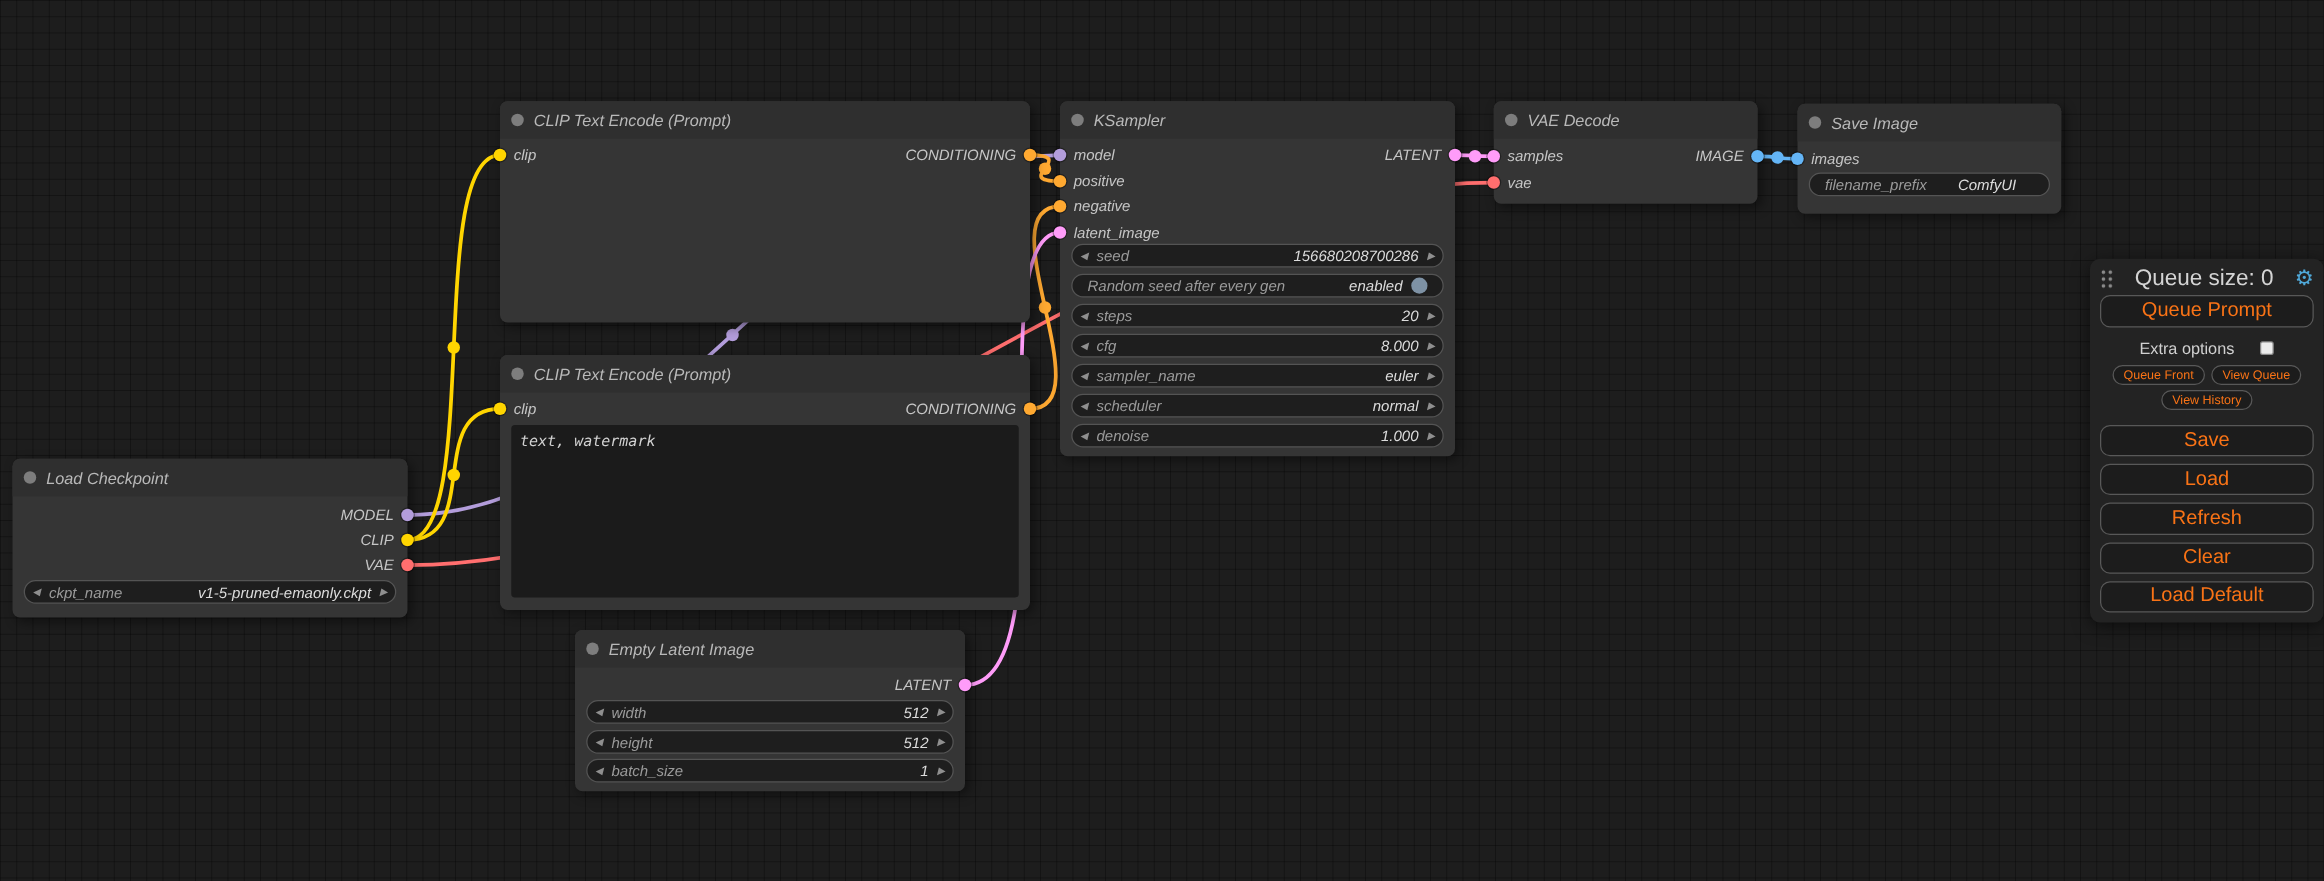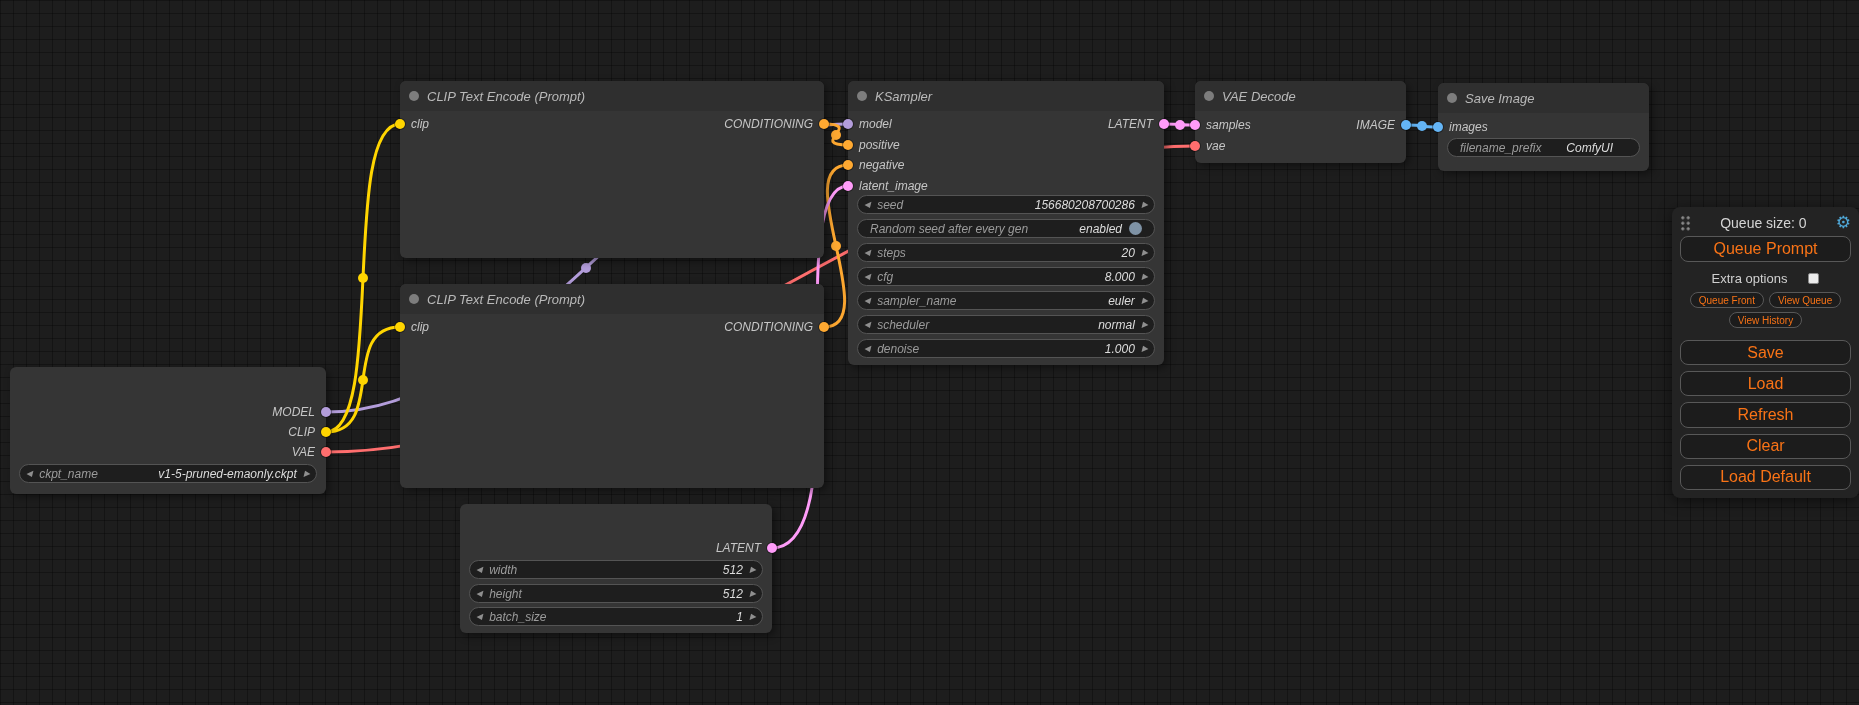--- a/index.html
+++ b/index.html
@@ -45,21 +45,21 @@
             padding:5px 7px; font-family:"DejaVu Sans Mono", monospace; font-size:12px;
             line-height:1.4; color:#d2d2d2; white-space:pre-wrap; overflow:hidden; }
 
   .menu { position:absolute; z-index:3; left:1672px; top:207px; width:187px; height:291px;
           background:#232323; border-radius:8px; box-shadow:0 3px 14px rgba(0,0,0,0.55);
           display:flex; flex-direction:column; align-items:center; padding:5px 8px 8px; }
   .menu-header { width:100%; display:flex; align-items:center; height:22px; }
   .drag-handle { width:11px; height:16px;
      background-image:radial-gradient(circle, #8a8a8a 1.3px, transparent 1.7px);
      background-size:5.5px 5.5px; cursor:grab; }
-  .qsize { flex:1; text-align:center; font-size:14px; color:#d4d4d4; }
+  .qsize { flex:1; text-align:center; font-size:18px; color:#d4d4d4; }
   .gear  { font-size:17px; line-height:1; cursor:pointer; }
 
   .btn { font-family:inherit; background:#1c1c1c; border:1px solid #585858; border-radius:8px;
          color:#f97316; cursor:pointer; }
   .btn.big { width:100%; height:26px; font-size:16px; margin-top:6px; }
   .btn.qp  { height:27px; margin-top:3px; }
   .extra-row { display:flex; align-items:center; gap:21px; margin-top:9px;
                font-size:13px; color:#d0d0d0; }
   .checkbox { width:11px; height:11px; background:#ececec; border:1px solid #8a8a8a;
               border-radius:2px; cursor:pointer; }
@@ -88,20 +88,24 @@
     <circle cx="363" cy="380" r="5" fill="#FFD500"></circle>
     <circle cx="760" cy="299" r="5" fill="#FF6E6E"></circle>
     <circle cx="836" cy="135" r="5" fill="#FFA931"></circle>
     <circle cx="836" cy="246" r="5" fill="#FFA931"></circle>
     <circle cx="818" cy="367" r="5" fill="#FF9CF9"></circle>
     <circle cx="1180" cy="125" r="5" fill="#FF9CF9"></circle>
     <circle cx="1422" cy="126" r="5" fill="#64B5F6"></circle>
   </svg>
 
   <div class="node" style="left:10px;top:367px;width:316px;height:127px">
+    <div class="ntitle">
+      <span class="tdot" style="background: rgb(125, 125, 125);"></span>
+      <span>Load Checkpoint</span>
+    </div>
     <div class="slot out" style="top:35px">
       <span class="sdot" style="background: rgb(179, 157, 219);"></span>
       <span>MODEL</span>
     </div>
     <div class="slot out" style="top:55px">
       <span class="sdot" style="background: rgb(255, 213, 0);"></span>
       <span>CLIP</span>
     </div>
     <div class="slot out" style="top:75px">
       <span class="sdot" style="background: rgb(255, 110, 110);"></span>
@@ -137,23 +141,28 @@
       <span>CLIP Text Encode (Prompt)</span>
     </div>
     <div class="slot in" style="top:33px">
       <span class="sdot" style="background: rgb(255, 213, 0);"></span>
       <span>clip</span>
     </div>
     <div class="slot out" style="top:33px">
       <span class="sdot" style="background: rgb(255, 169, 49);"></span>
       <span>CONDITIONING</span>
     </div>
+    <div class="prompt" style="top:56px;height:138px">text, watermark</div>
   </div>
 
   <div class="node" style="left:460px;top:504px;width:312px;height:129px">
+    <div class="ntitle">
+      <span class="tdot" style="background: rgb(125, 125, 125);"></span>
+      <span>Empty Latent Image</span>
+    </div>
     <div class="slot out" style="top:34px">
       <span class="sdot" style="background: rgb(255, 156, 249);"></span>
       <span>LATENT</span>
     </div>
     <div class="widget" style="top:56px">
       <span class="warrow">◀</span>
       <span class="wname">width</span>
       <span class="wspacer"></span>
       <span class="wvalue">512</span>
       <span class="warrow">▶</span>

